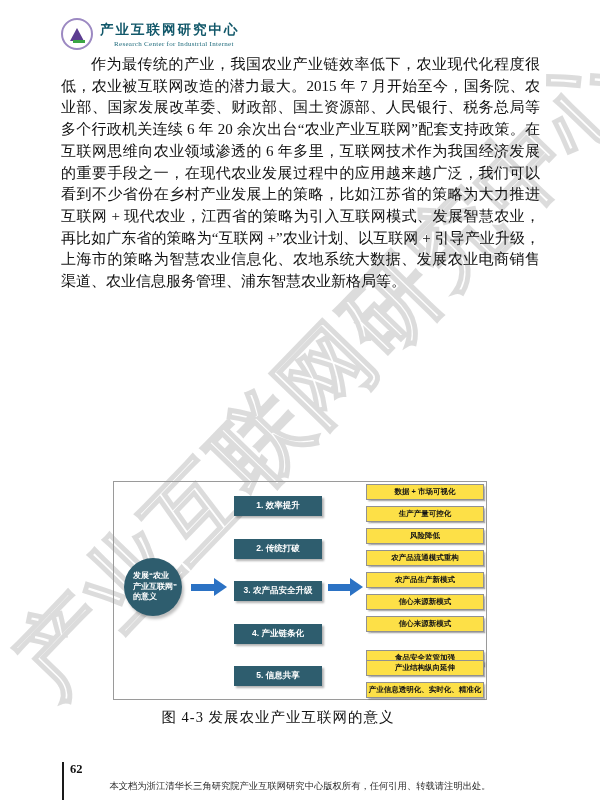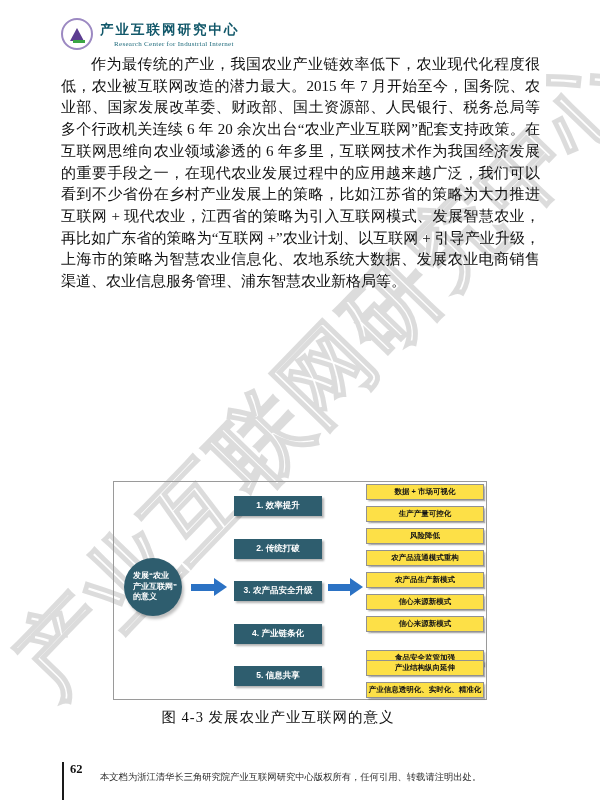--- a/index.html
+++ b/index.html
@@ -65,21 +65,21 @@
   .arrow2 { left:214px; top:96px; width:35px; }
   .arrow2 .shaft { width:22px; }
 
   .fig-caption { position:absolute; left:0; top:708px; width:556px; text-align:center; z-index:1;
     font-size:14.5px; color:#111; letter-spacing:1px; }
 
   
   .footer { position:absolute; left:0; top:758px; width:600px; height:50px; z-index:1; }
   .footer-rule { position:absolute; left:62px; top:4px; width:1.5px; height:38px; background:#1a1a1a; }
   .footer-page { position:absolute; left:70px; top:4px; font-size:12.5px; color:#111;font-weight:bold; }
-  .footer-note { position:absolute; left:100px; top:13px; width:400px; 
+  .footer-note { position:absolute; left:100px; top:22px; width:400px; text-align:center;
     font-size:9.3px; color:#2a2a2a; }
 </style>
 </head>
 <body>
 
 <div class="page">
 
   <div class="watermark">产业互联网研究中心</div>
 
   <div class="header">

